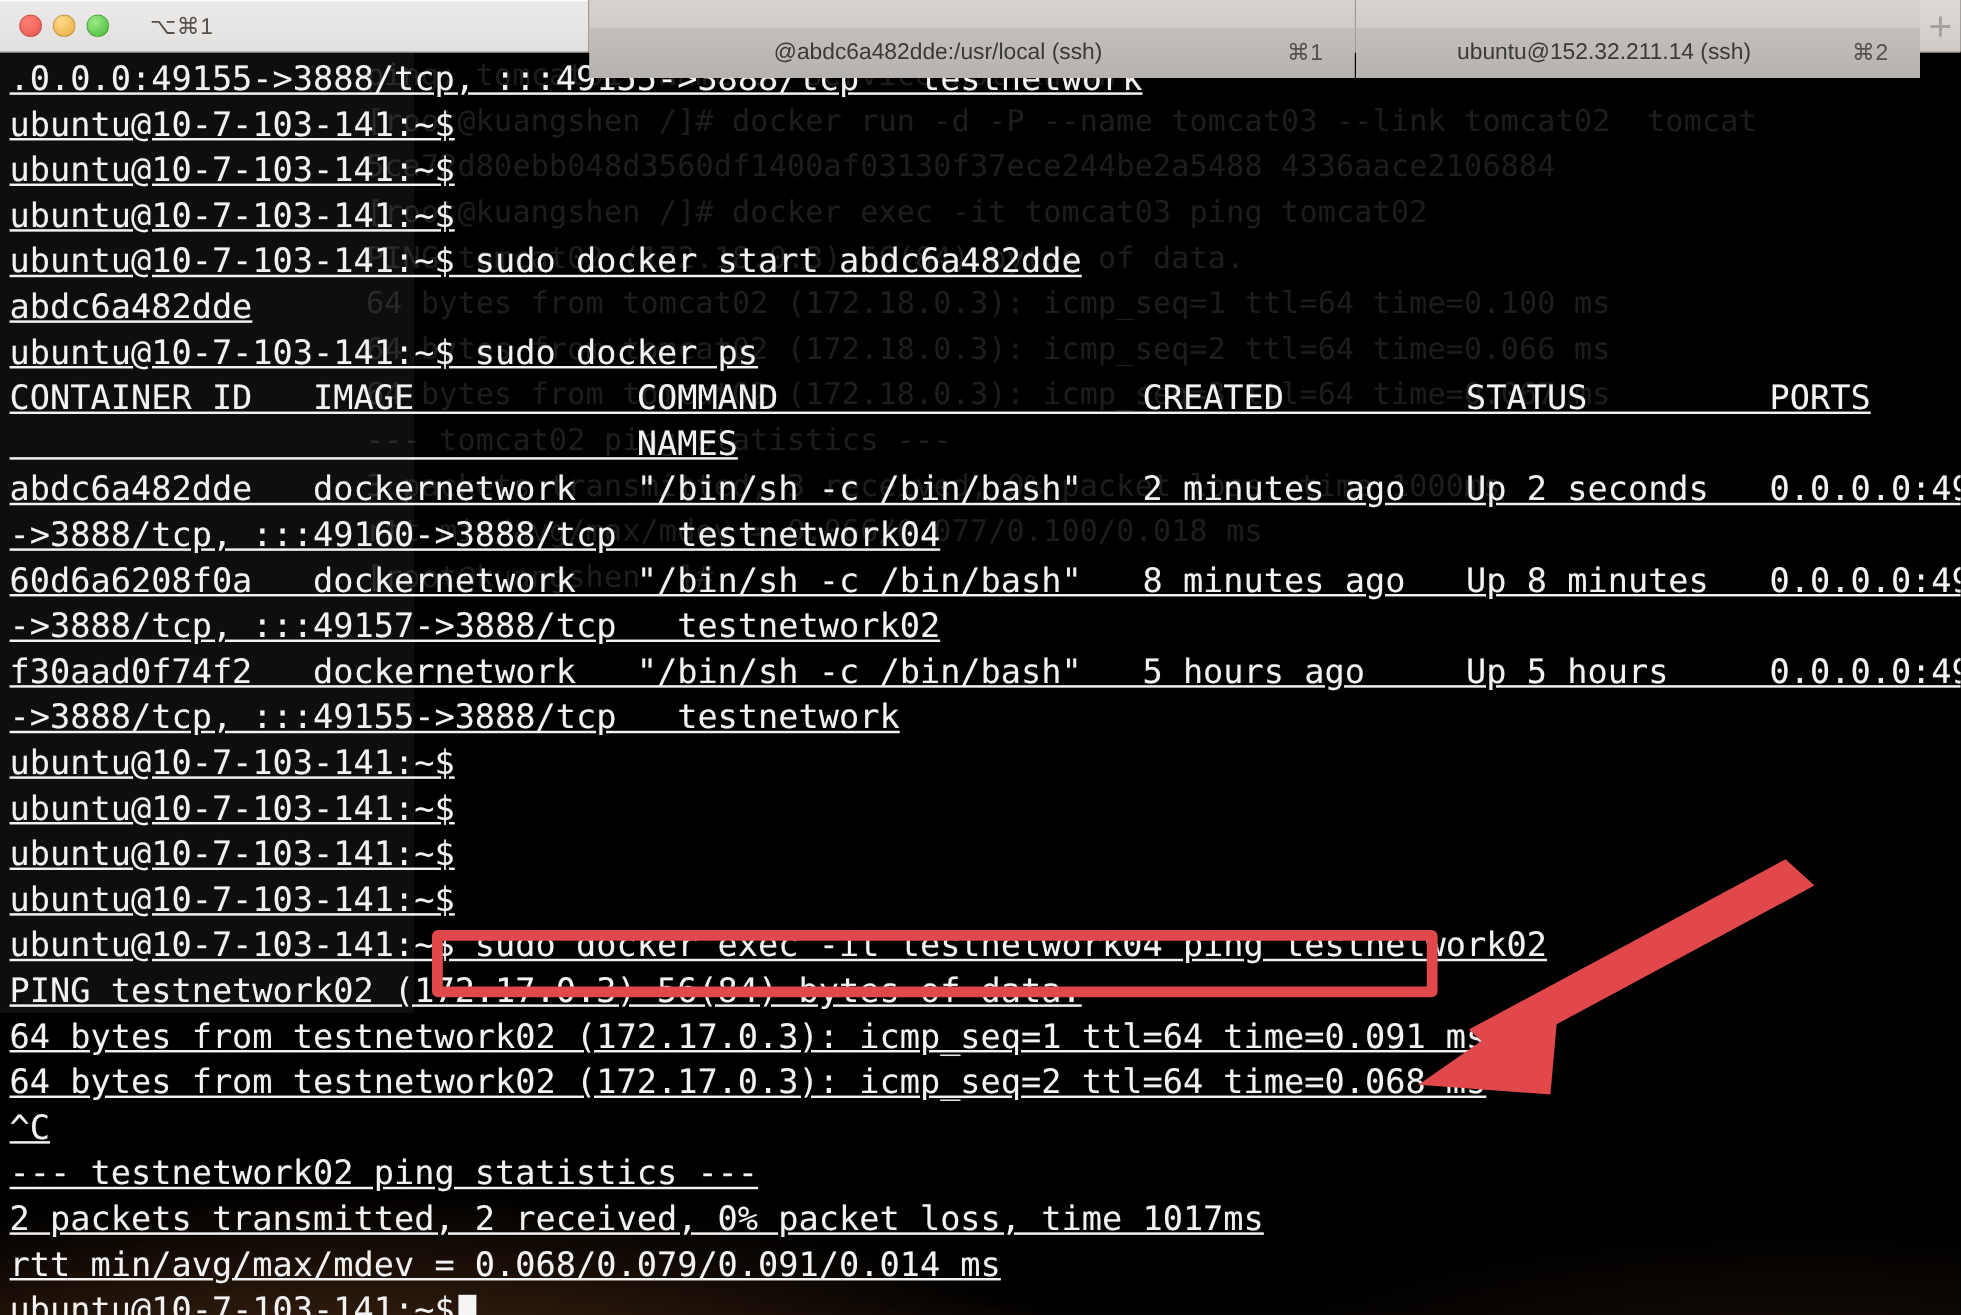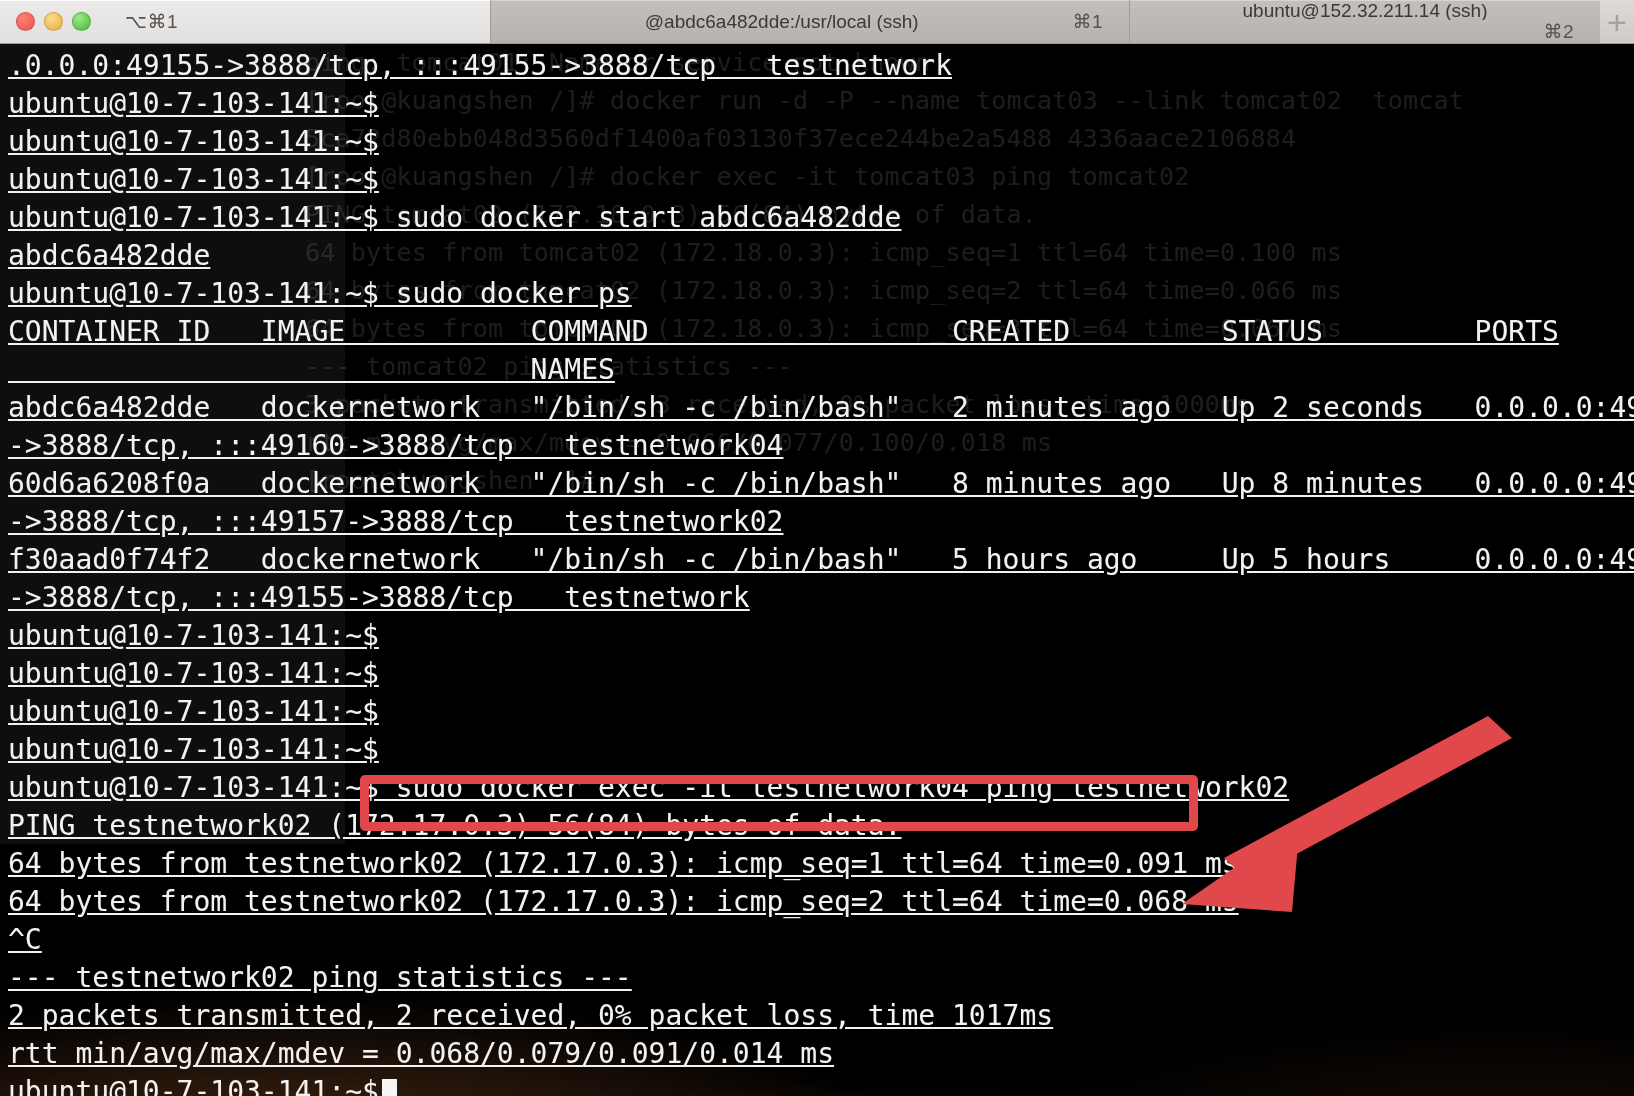--- a/index.html
+++ b/index.html
@@ -46,25 +46,26 @@
   }
 
   .tab-active {
     background: linear-gradient(#ecebe9, #e2e0de);
     box-shadow: inset 0 1px 0 #fdfdfd;
   }
 
   .tab-inactive {
     background: linear-gradient(#c3bfbb, #b6b2ae);
     box-shadow: inset 0 1px 0 rgba(255,255,255,.35);
+    margin-top: 22px;
   }
 
   .tab-1 { width: 490px; }
   .tab-2 { width: 638px; }
-  .tab-3 { width: 470px; flex-direction: column; }
+  .tab-3 { width: 470px; }
 
   .tab-sep {
     width: 1px;
     background: #a09b97;
     flex: 0 0 1px;
   }
 
   
   .lights {
     display: flex;

